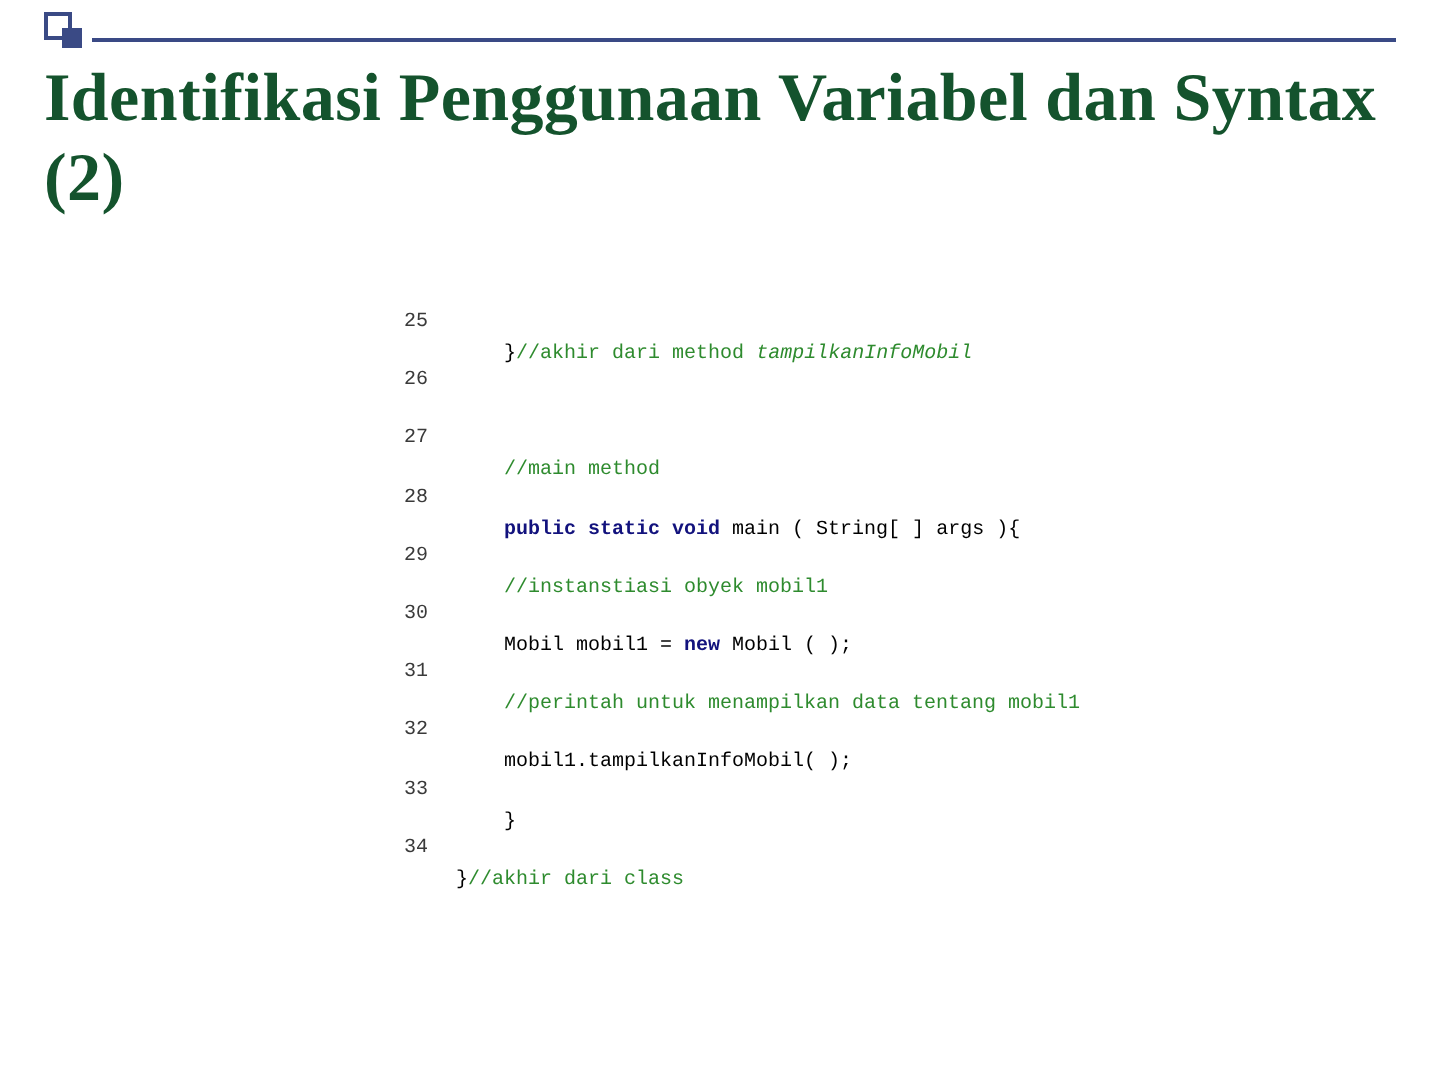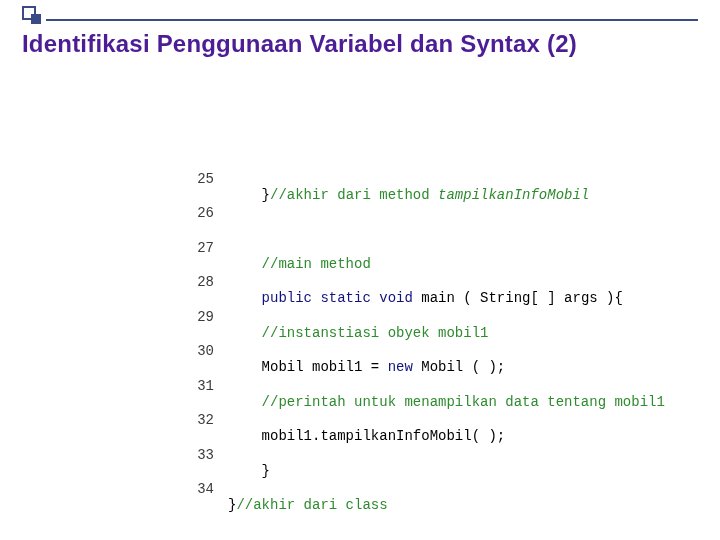--- a/index.html
+++ b/index.html
@@ -48,51 +48,52 @@
     right: 0;
     height: 2px;
     background: #3a4a85;
   }
   .title {
     position: absolute;
     top: 30px;
     left: 22px;
     width: 676px;
     font-weight: bold;
-    font-size: 24px;
+    font-size: 34px;
     line-height: 1.18;
-    color: #4c1d95;
+    color: #14532d;
     letter-spacing: 0.2px;
+    font-family: Liberation Serif, serif;
   }
   .code-block {
     position: absolute;
-    top: 170px;
+    top: 155px;
     left: 188px;
     font-family: "Courier New", Courier, monospace;
-    font-size: 14px;
+    font-size: 10px;
     line-height: 1.32;
     white-space: pre;
   }
   .code-row {
     display: flex;
   }
   .ln {
     color: #3a3a3a;
     width: 26px;
     text-align: right;
     padding-right: 14px;
     flex: 0 0 auto;
   }
   .ct {
     flex: 0 0 auto;
     margin-top: 16px;
   }
   .c-green   { color: #2e8b2e; }
   .c-green-i { color: #2e8b2e; font-style: italic; }
-  .c-navy    { color: #12127d; font-weight: normal; }
+  .c-navy    { color: #12127d; font-weight: bold; }
   .c-black   { color: #000000; }
 </style>
 </head>
 <body>
 
 <div class="slide">
 
   <div class="deco-top">
     <div class="sq-outline"></div>
     <div class="sq-solid"></div>

